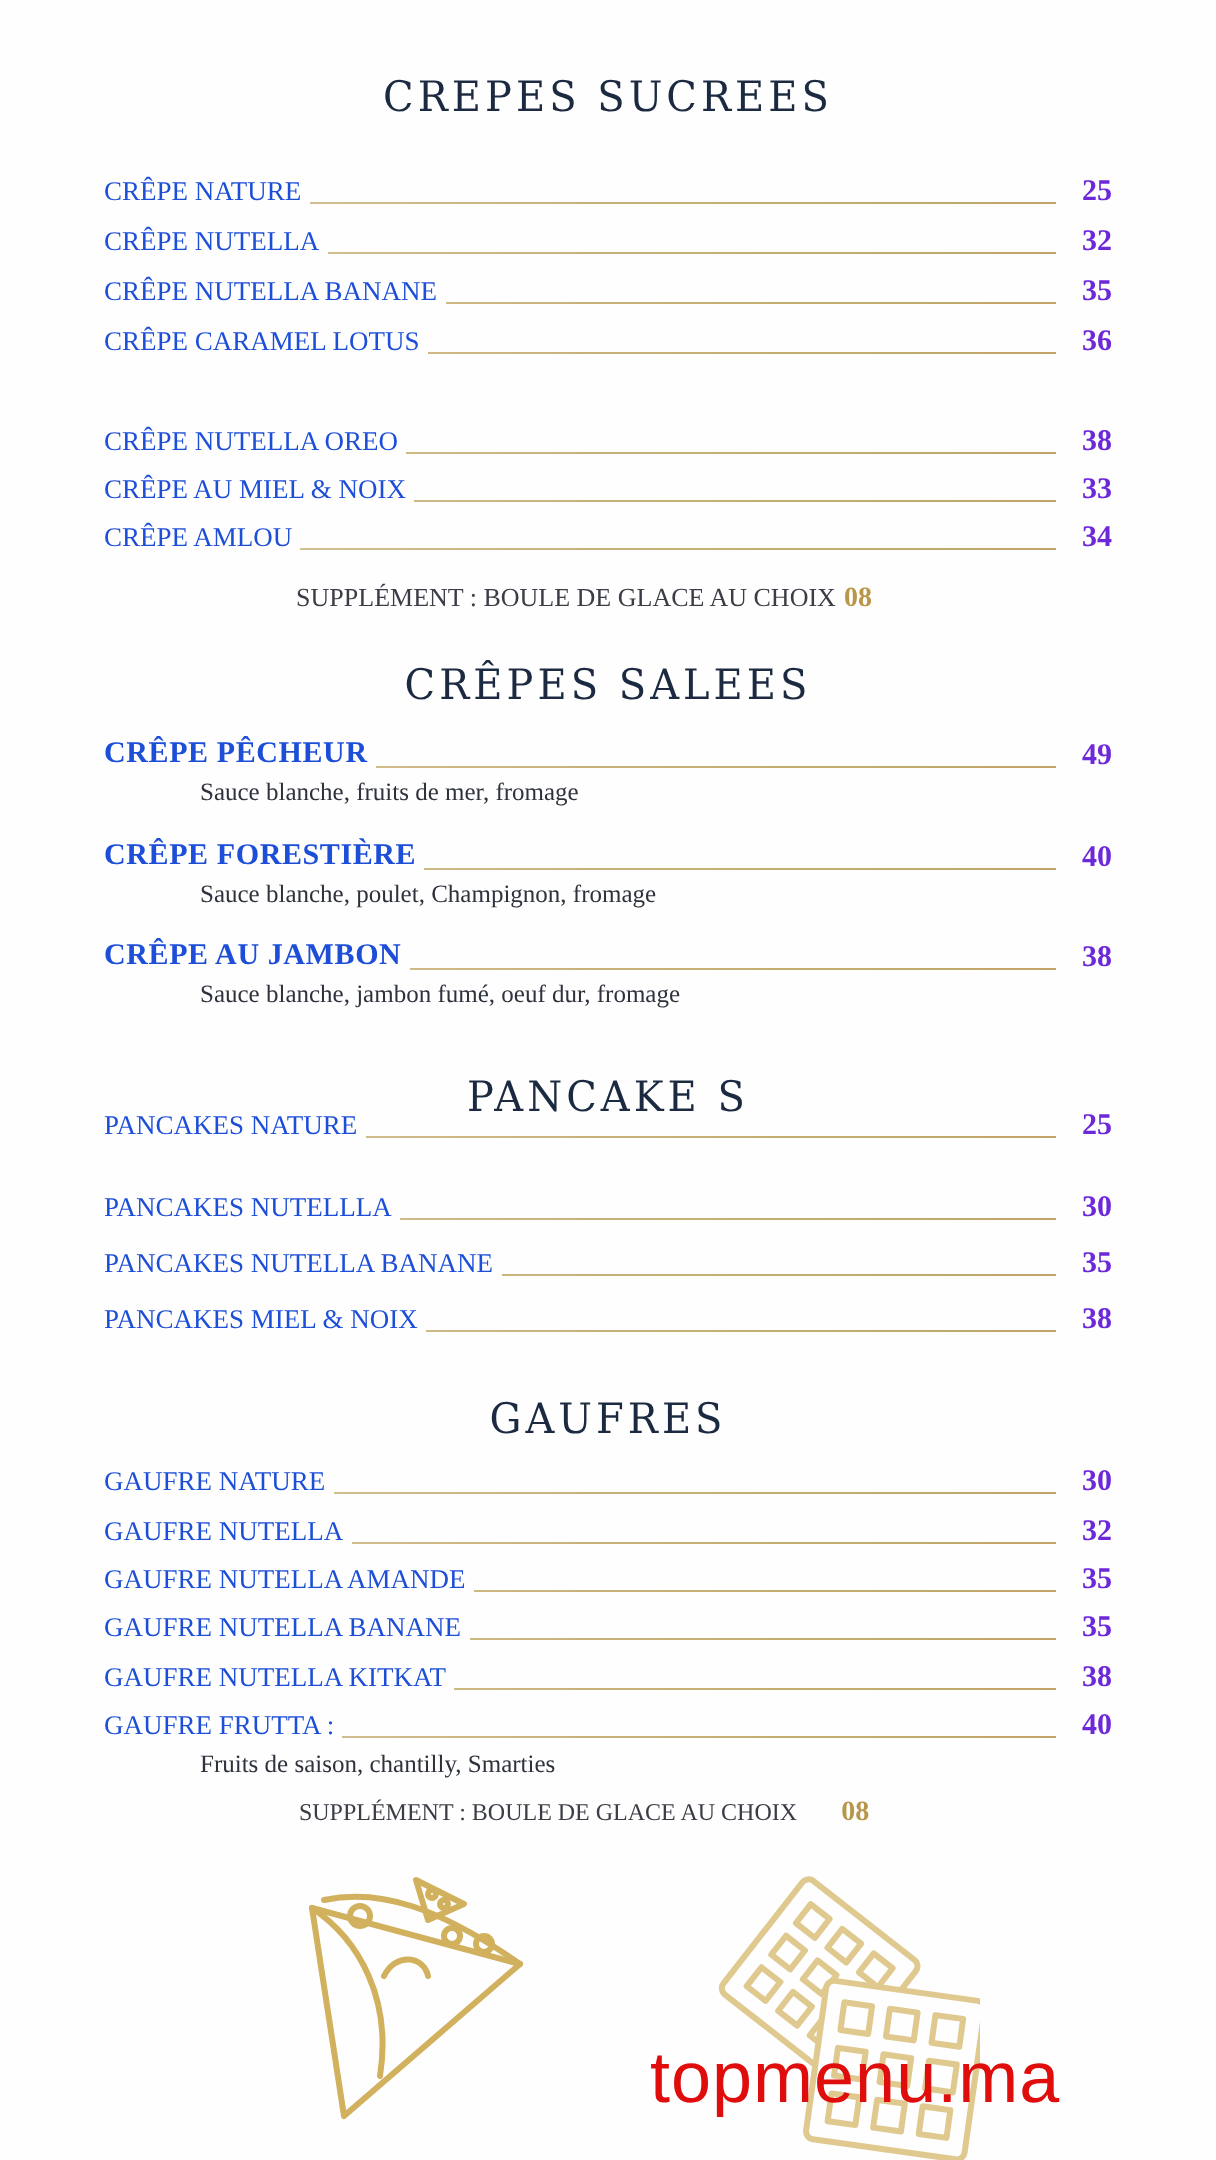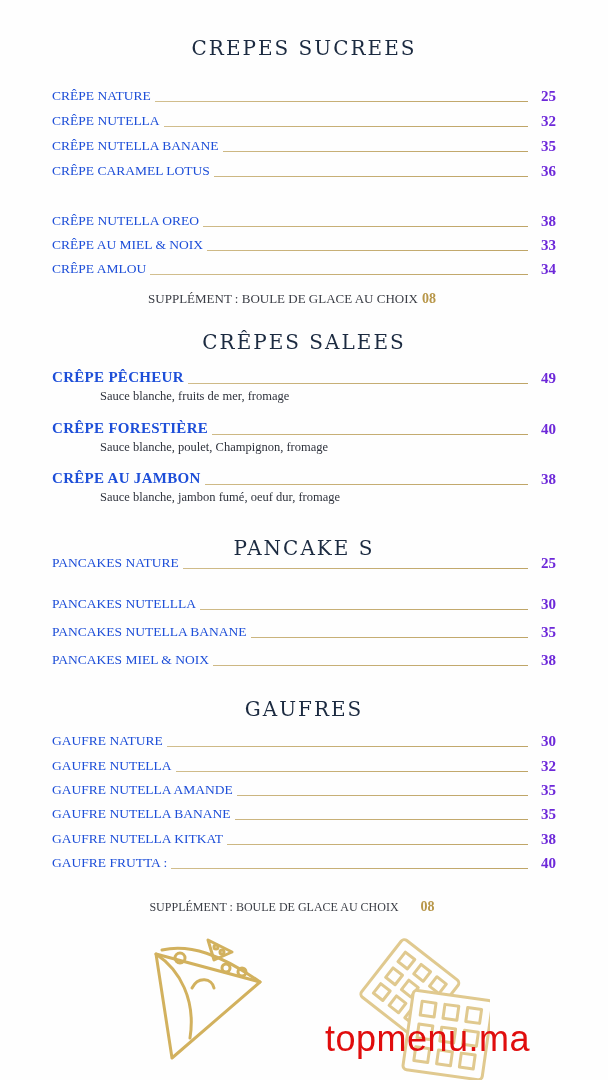--- a/index.html
+++ b/index.html
@@ -142,20 +142,21 @@
   <div class="row" style="top:831px;">
       <span class="leader"></span>
       <span class="name">GAUFRE NUTELLA KITKAT</span>
       <span class="price">38</span>
     </div>
   <div class="row" style="top:855px;">
       <span class="leader"></span>
       <span class="name">GAUFRE FRUTTA :</span>
       <span class="price">40</span>
     </div>
+  <div class="desc" style="top:875px;">Fruits de saison, chantilly, Smarties</div>
 
   <div class="supp supp2" style="top:899px;"><span>SUPPLÉMENT : BOULE DE GLACE AU CHOIX</span><span class="supp-price">08</span></div>
 
   <svg class="icon-crepe" viewBox="0 0 120 135" fill="none" stroke="#d2b15e" stroke-width="3" stroke-linejoin="round" stroke-linecap="round">
     <path d="M6 24 L110 52 L22 128 Z"></path>
     <path d="M6 24 C30 40 46 70 40 108"></path>
     <path d="M12 20 C40 14 70 24 110 52"></path>
     <path d="M58 10 L82 22 L64 30 Z"></path>
     <circle cx="66" cy="17" r="2"></circle>
     <circle cx="72" cy="22" r="2"></circle>

